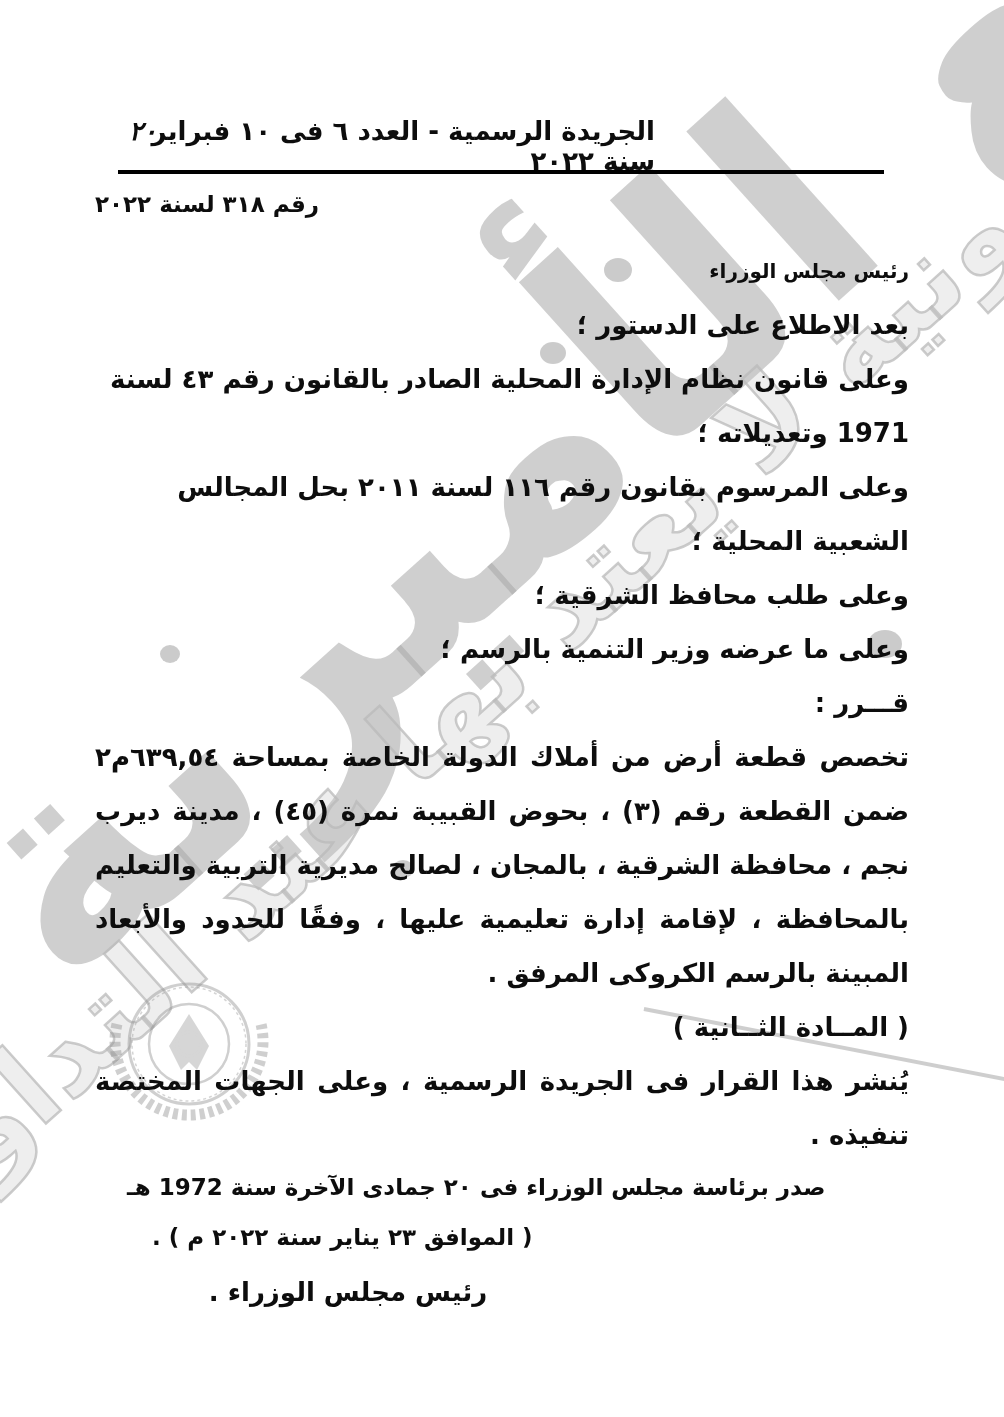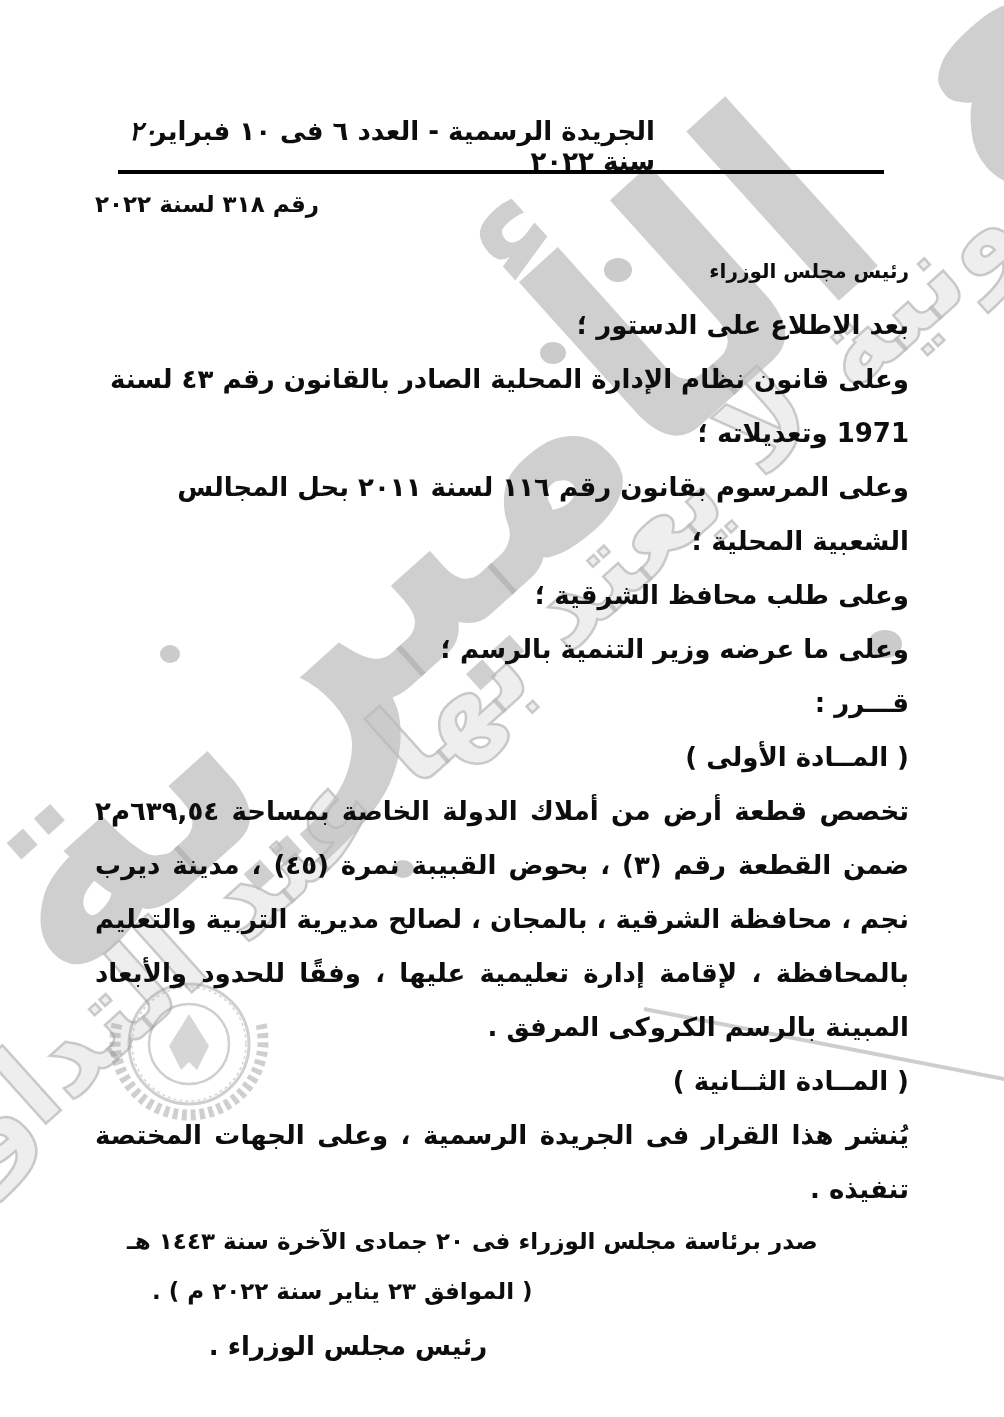--- a/index.html
+++ b/index.html
@@ -95,25 +95,24 @@
     <h2 class="subtitle">رقم ٣١٨ لسنة ٢٠٢٢</h2>
 
     <div class="body">
       <p class="authority">رئيس مجلس الوزراء</p>
       <p>بعد الاطلاع على الدستور ؛</p>
       <p>وعلى قانون نظام الإدارة المحلية الصادر بالقانون رقم ٤٣ لسنة 1971 وتعديلاته ؛</p>
       <p>وعلى المرسوم بقانون رقم ١١٦ لسنة ٢٠١١ بحل المجالس الشعبية المحلية ؛</p>
       <p>وعلى طلب محافظ الشرقية ؛</p>
       <p>وعلى ما عرضه وزير التنمية بالرسم ؛</p>
       <p class="center">قـــرر :</p>
-      <p class="center">( المــادة الأولى )</p>
       <p class="para">تخصص قطعة أرض من أملاك الدولة الخاصة بمساحة ٦٣٩,٥٤م٢ ضمن القطعة رقم (٣) ، بحوض القبيبة نمرة (٤٥) ، مدينة ديرب نجم ، محافظة الشرقية ، بالمجان ، لصالح مديرية التربية والتعليم بالمحافظة ، لإقامة إدارة تعليمية عليها ، وفقًا للحدود والأبعاد المبينة بالرسم الكروكى المرفق .</p>
       <p class="center">( المــادة الثــانية )</p>
       <p class="para">يُنشر هذا القرار فى الجريدة الرسمية ، وعلى الجهات المختصة تنفيذه .</p>
-      <p class="issued issued-hijri">صدر برئاسة مجلس الوزراء فى ٢٠ جمادى الآخرة سنة ١٤٤٣ هـ</p>
+      <p class="issued issued-hijri">صدر برئاسة مجلس الوزراء فى ٢٠ جمادى الآخرة سنة 1972 هـ</p>
       <p class="issued issued-greg">( الموافق ٢٣ يناير سنة ٢٠٢٢ م ) .</p>
 
       <div class="signature">
         <p class="sig-title">رئيس مجلس الوزراء .</p>
 
       </div>
     </div>
 
   </div>
 </div>

